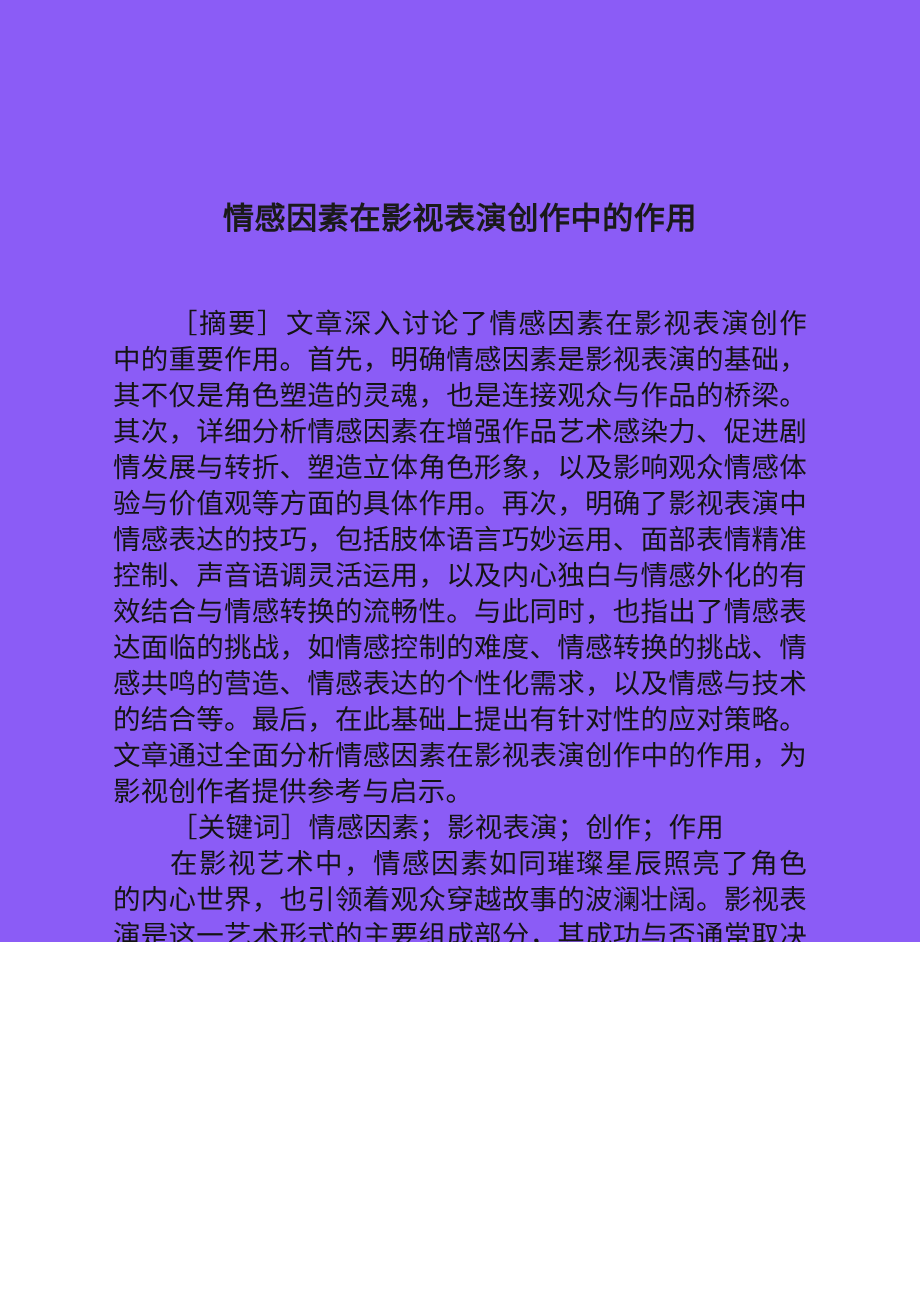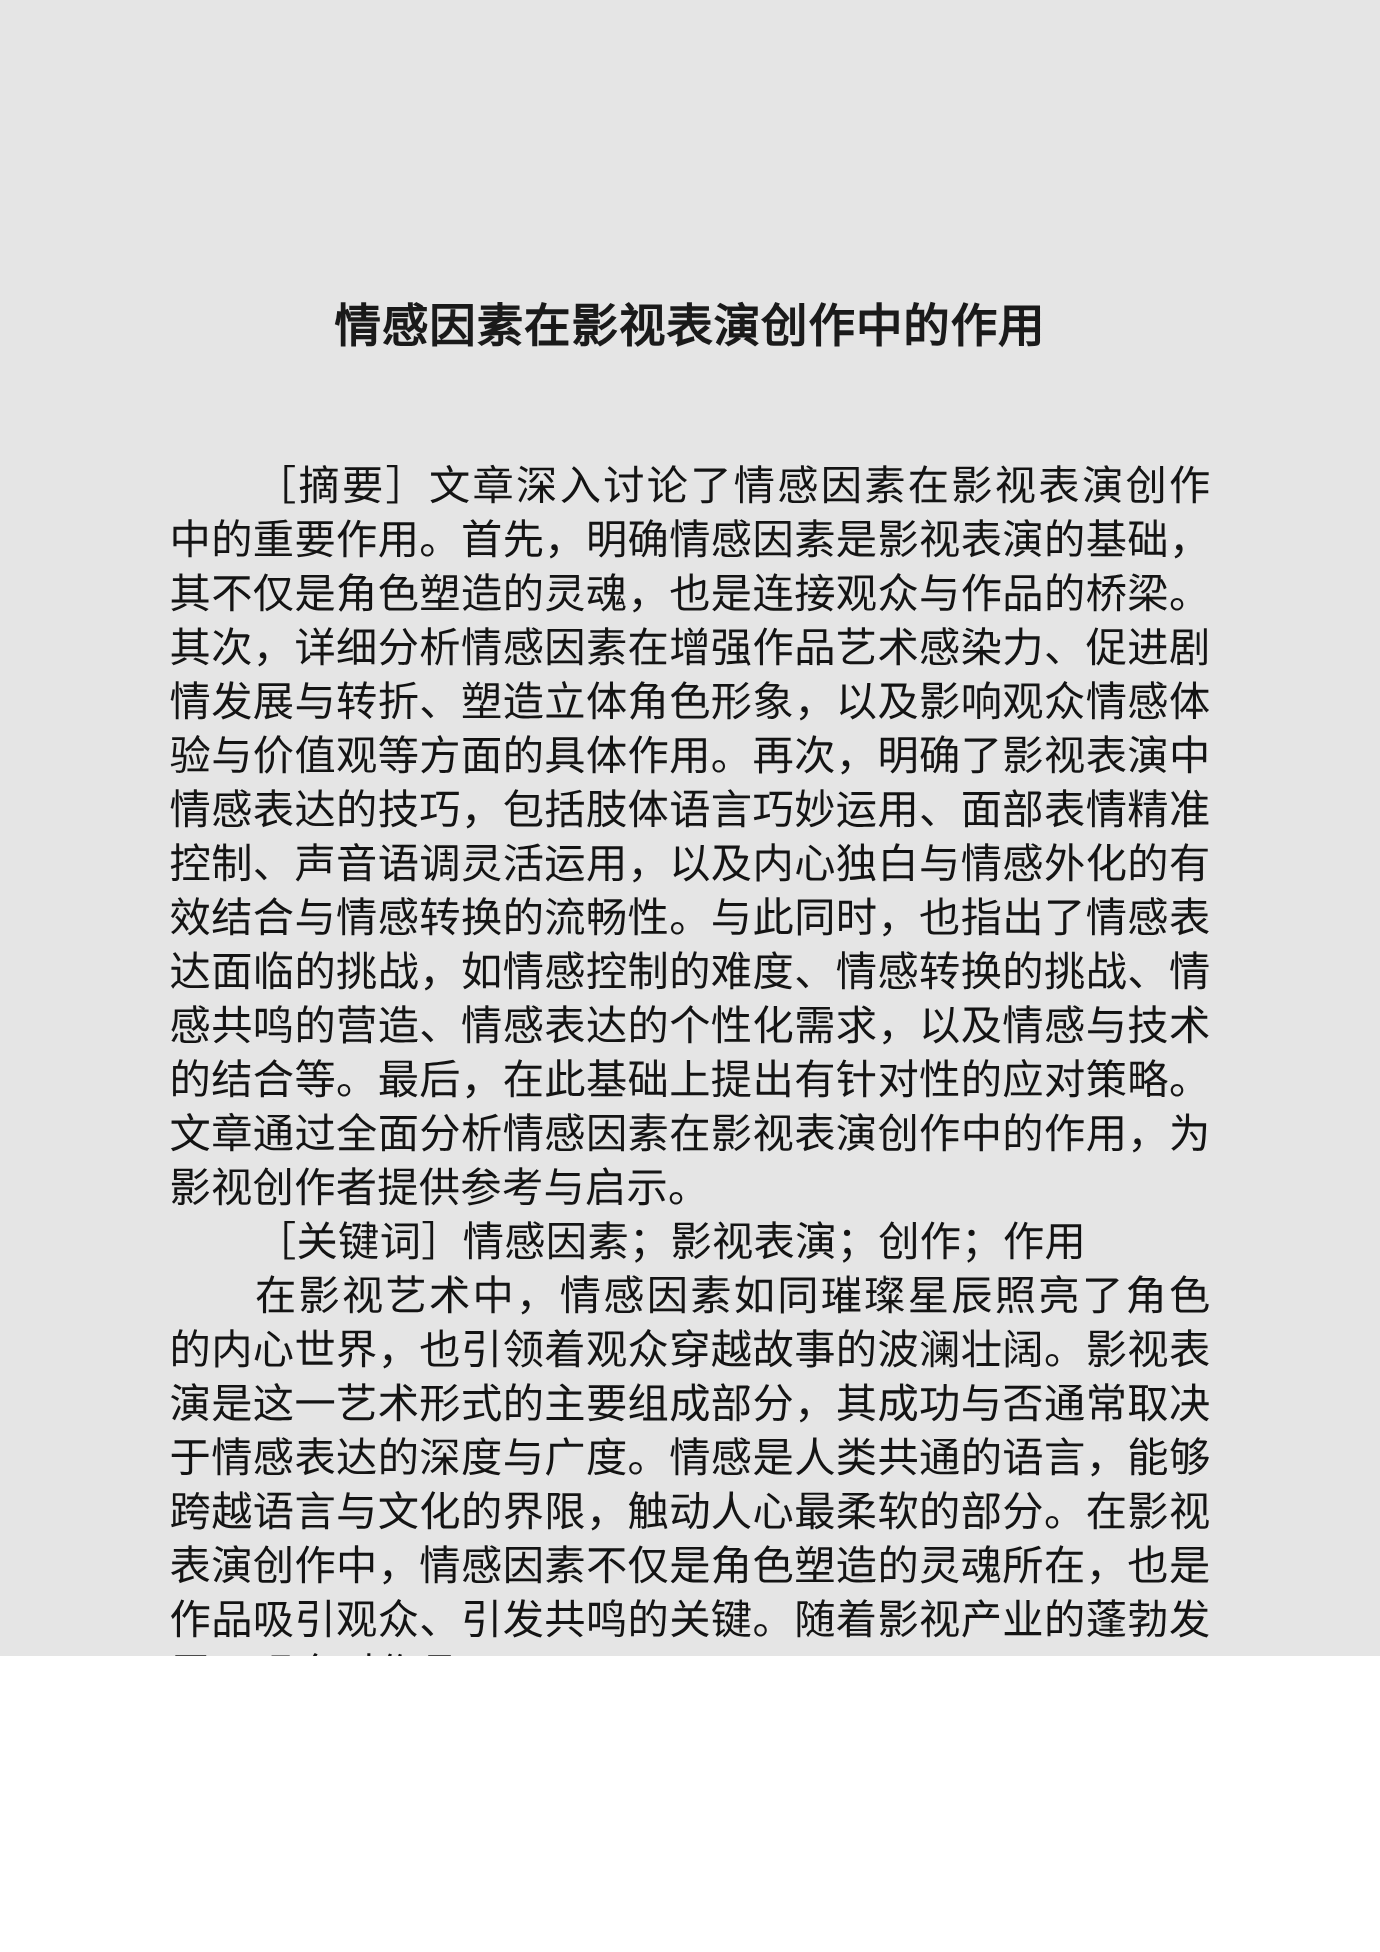--- a/index.html
+++ b/index.html
@@ -10,23 +10,23 @@
   }
 
   body {
     font-family: "Liberation Serif", "DejaVu Serif", serif;
     color: #000000;
   }
 
   .page {
     position: relative;
     width: 920px;
-    height: 1104px;
+    height: 942px;
     margin: 0 auto;
-    background: #e5e5e5;
+    background: #8b5cf6;
     overflow: hidden;
     box-sizing: border-box;
   }
 
   
   .doc-title {
     position: absolute;
     left: 0;
     right: 0;
     top: 176px;

